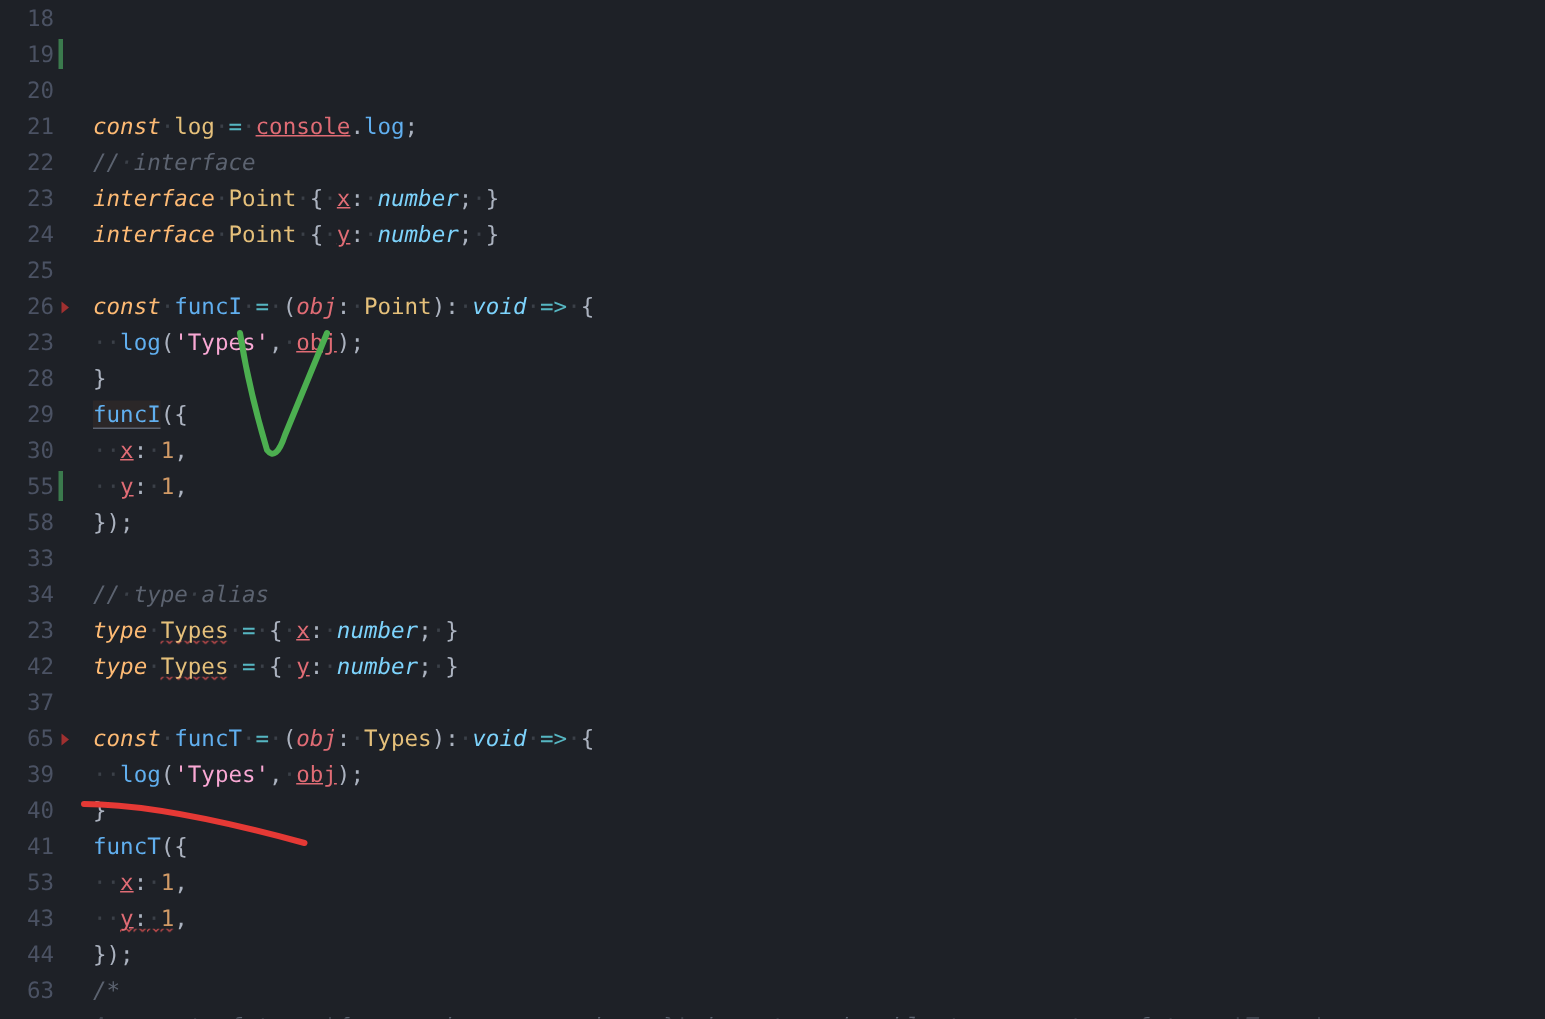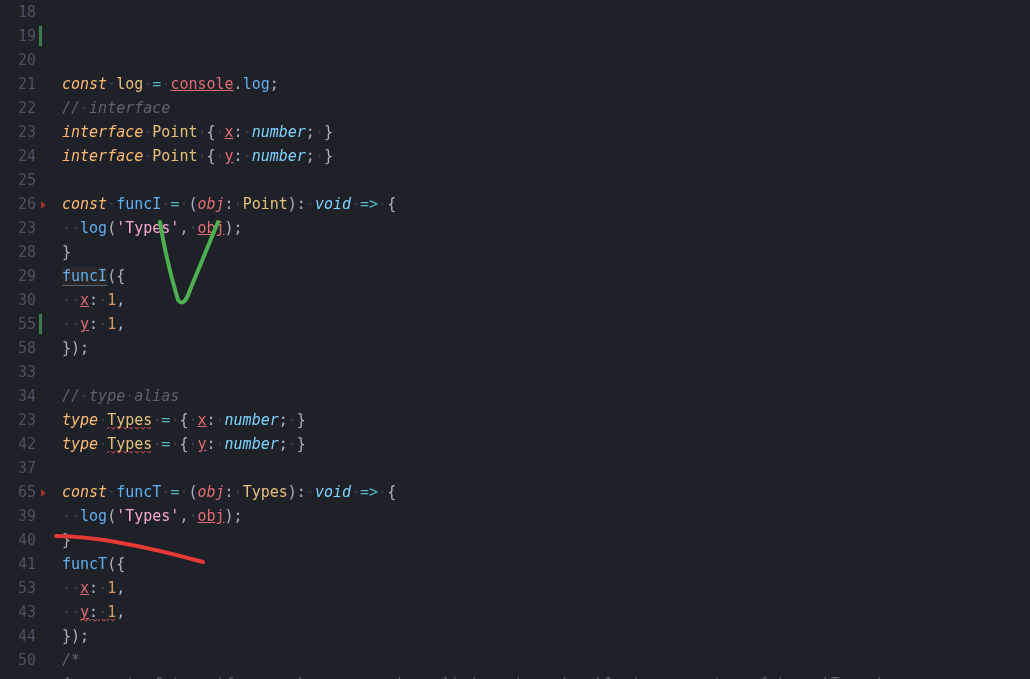--- a/index.html
+++ b/index.html
@@ -114,21 +114,21 @@
       <div class="ln">23</div>
       <div class="ln">42</div>
       <div class="ln">37</div>
       <div class="ln err-mark">65</div>
       <div class="ln">39</div>
       <div class="ln">40</div>
       <div class="ln">41</div>
       <div class="ln">53</div>
       <div class="ln">43</div>
       <div class="ln">44</div>
-      <div class="ln">50</div>
+      <div class="ln">63</div>
     </div>
   <div class="code" id="code">
     <svg class="overlay" width="1030" height="679">
       <path d="M 112 222 Q 118 260 130 300 Q 136 308 142 290 L 170 222" fill="none" stroke="#4caf50" stroke-width="4" stroke-linecap="round" stroke-linejoin="round"></path>
       <path d="M 8 536 Q 60 536 155 562" fill="none" stroke="#e53935" stroke-width="4" stroke-linecap="round"></path>
     </svg>
   <div class="line"><span class="tk-kw">const</span><span class="ws-dot">·</span><span class="tk-const">log</span><span class="ws-dot">·</span><span class="tk-op">=</span><span class="ws-dot">·</span><span class="tk-ident">console</span><span class="tk-punct">.</span><span class="tk-func">log</span><span class="tk-punct">;</span></div><div class="line"><span class="tk-cmt">//<span class="ws-dot">·</span>interface</span></div><div class="line"><span class="tk-kw">interface</span><span class="ws-dot">·</span><span class="tk-type">Point</span><span class="ws-dot">·</span><span class="tk-punct">{</span><span class="ws-dot">·</span><span class="tk-ident">x</span><span class="tk-punct">:</span><span class="ws-dot">·</span><span class="tk-btype">number</span><span class="tk-punct">;</span><span class="ws-dot">·</span><span class="tk-punct">}</span></div><div class="line"><span class="tk-kw">interface</span><span class="ws-dot">·</span><span class="tk-type">Point</span><span class="ws-dot">·</span><span class="tk-punct">{</span><span class="ws-dot">·</span><span class="tk-ident">y</span><span class="tk-punct">:</span><span class="ws-dot">·</span><span class="tk-btype">number</span><span class="tk-punct">;</span><span class="ws-dot">·</span><span class="tk-punct">}</span></div><div class="line"></div><div class="line"><span class="tk-kw">const</span><span class="ws-dot">·</span><span class="tk-func">funcI</span><span class="ws-dot">·</span><span class="tk-op">=</span><span class="ws-dot">·</span><span class="tk-punct">(</span><span class="tk-param">obj</span><span class="tk-punct">:</span><span class="ws-dot">·</span><span class="tk-type">Point</span><span class="tk-punct">)</span><span class="tk-punct">:</span><span class="ws-dot">·</span><span class="tk-btype">void</span><span class="ws-dot">·</span><span class="tk-op">=&gt;</span><span class="ws-dot">·</span><span class="tk-punct">{</span></div><div class="line"><span class="ws-dot">··</span><span class="tk-func">log</span><span class="tk-punct">(</span><span class="tk-str">'Types'</span><span class="tk-punct">,</span><span class="ws-dot">·</span><span class="tk-ident">obj</span><span class="tk-punct">)</span><span class="tk-punct">;</span></div><div class="line"><span class="tk-punct">}</span></div><div class="line"><span class="tk-func call-hl">funcI</span><span class="tk-punct">(</span><span class="tk-punct">{</span></div><div class="line"><span class="ws-dot">··</span><span class="tk-ident">x</span><span class="tk-punct">:</span><span class="ws-dot">·</span><span class="tk-num">1</span><span class="tk-punct">,</span></div><div class="line"><span class="ws-dot">··</span><span class="tk-ident">y</span><span class="tk-punct">:</span><span class="ws-dot">·</span><span class="tk-num">1</span><span class="tk-punct">,</span></div><div class="line"><span class="tk-punct">}</span><span class="tk-punct">)</span><span class="tk-punct">;</span></div><div class="line"></div><div class="line"><span class="tk-cmt">//<span class="ws-dot">·</span>type<span class="ws-dot">·</span>alias</span></div><div class="line"><span class="tk-kw">type</span><span class="ws-dot">·</span><span class="tk-type squig">Types</span><span class="ws-dot">·</span><span class="tk-op">=</span><span class="ws-dot">·</span><span class="tk-punct">{</span><span class="ws-dot">·</span><span class="tk-ident">x</span><span class="tk-punct">:</span><span class="ws-dot">·</span><span class="tk-btype">number</span><span class="tk-punct">;</span><span class="ws-dot">·</span><span class="tk-punct">}</span></div><div class="line"><span class="tk-kw">type</span><span class="ws-dot">·</span><span class="tk-type squig">Types</span><span class="ws-dot">·</span><span class="tk-op">=</span><span class="ws-dot">·</span><span class="tk-punct">{</span><span class="ws-dot">·</span><span class="tk-ident">y</span><span class="tk-punct">:</span><span class="ws-dot">·</span><span class="tk-btype">number</span><span class="tk-punct">;</span><span class="ws-dot">·</span><span class="tk-punct">}</span></div><div class="line"></div><div class="line"><span class="tk-kw">const</span><span class="ws-dot">·</span><span class="tk-func">funcT</span><span class="ws-dot">·</span><span class="tk-op">=</span><span class="ws-dot">·</span><span class="tk-punct">(</span><span class="tk-param">obj</span><span class="tk-punct">:</span><span class="ws-dot">·</span><span class="tk-type">Types</span><span class="tk-punct">)</span><span class="tk-punct">:</span><span class="ws-dot">·</span><span class="tk-btype">void</span><span class="ws-dot">·</span><span class="tk-op">=&gt;</span><span class="ws-dot">·</span><span class="tk-punct">{</span></div><div class="line"><span class="ws-dot">··</span><span class="tk-func">log</span><span class="tk-punct">(</span><span class="tk-str">'Types'</span><span class="tk-punct">,</span><span class="ws-dot">·</span><span class="tk-ident">obj</span><span class="tk-punct">)</span><span class="tk-punct">;</span></div><div class="line"><span class="tk-punct">}</span></div><div class="line"><span class="tk-func">funcT</span><span class="tk-punct">(</span><span class="tk-punct">{</span></div><div class="line"><span class="ws-dot">··</span><span class="tk-ident">x</span><span class="tk-punct">:</span><span class="ws-dot">·</span><span class="tk-num">1</span><span class="tk-punct">,</span></div><div class="line"><span class="ws-dot">··</span><span class="tk-ident squig">y</span><span class="tk-punct squig">:</span><span class="ws-dot squig">·</span><span class="tk-num squig">1</span><span class="tk-punct">,</span></div><div class="line"><span class="tk-punct">}</span><span class="tk-punct">)</span><span class="tk-punct">;</span></div><div class="line"><span class="tk-cmt">/*</span></div><div class="line"><span class="tk-cmt">Argument<span class="ws-dot">·</span>of<span class="ws-dot">·</span>type<span class="ws-dot">·</span>'{<span class="ws-dot">·</span>x:<span class="ws-dot">·</span>number;<span class="ws-dot">·</span>y:<span class="ws-dot">·</span>number;<span class="ws-dot">·</span>}'<span class="ws-dot">·</span>is<span class="ws-dot">·</span>not<span class="ws-dot">·</span>assignable<span class="ws-dot">·</span>to<span class="ws-dot">·</span>parameter<span class="ws-dot">·</span>of<span class="ws-dot">·</span>type<span class="ws-dot">·</span>'Types'.</span></div></div>
 </div>
 
 </body></html>

